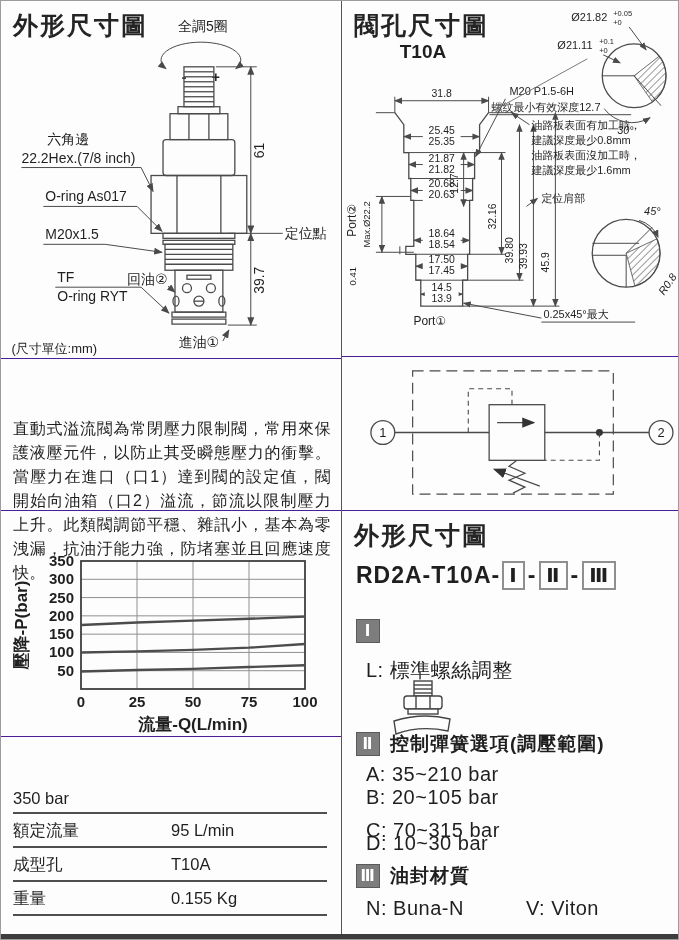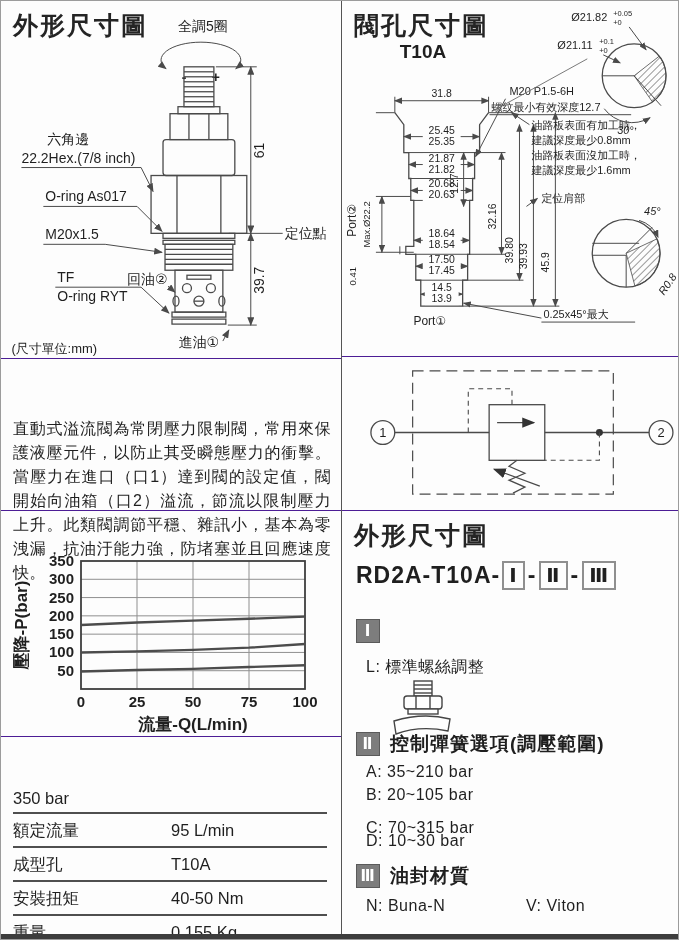--- a/index.html
+++ b/index.html
@@ -43,21 +43,21 @@
   
   .model-row{position:absolute;top:50px;left:14px;display:flex;align-items:center;
              font-size:23px;font-weight:bold;letter-spacing:1px}
   .code-box{border:2px solid #8f8f8f;padding:0 5px;margin:0 2px;font-size:20px;line-height:25px}
   .code-sep{margin:0 1px}
   .order-head{position:absolute;left:14px;display:flex;align-items:center;gap:10px;
               font-size:19px;font-weight:bold;letter-spacing:1px}
   .chip{width:22px;height:22px;background:#7d7d7d;color:#fff;font-size:15px;font-weight:bold;
         display:flex;align-items:center;justify-content:center;border:1px solid #5a5a5a;flex:none}
   .chip{color:#fff}
-  .order-opt{position:absolute;left:24px;font-size:16px;letter-spacing:0.5px}
+  .order-opt{position:absolute;left:24px;font-size:20px;letter-spacing:0.5px}
   .oh1{top:108px}.oo-l{top:146px}
   .screw-ic{position:absolute;top:168px;left:46px}
   .oh2{top:220px}
   .oa{top:252px}.ob{top:275px}.oc{top:308px}.od{top:321px}
   .oh3{top:352px}
   .on{top:386px}.ov{top:386px;left:184px}
 </style>
 </head>
 <body>
 
@@ -190,24 +190,20 @@
         </div>
         <div class="param-row">
           <span class="param-label">額定流量</span>
           <span class="param-value">95 L/min</span>
         </div>
         <div class="param-row">
           <span class="param-label">成型孔</span>
           <span class="param-value">T10A</span>
         </div>
         <div class="param-row">
-          <span class="param-label">安裝扭矩</span>
-          <span class="param-value">40-50 Nm</span>
-        </div>
-        <div class="param-row">
           <span class="param-label">重量</span>
           <span class="param-value">0.155 Kg</span>
         </div>
       </div>
     </section>
   </div>
 
   <div class="col-right">
 
     <section class="sec s-cavity sb">

